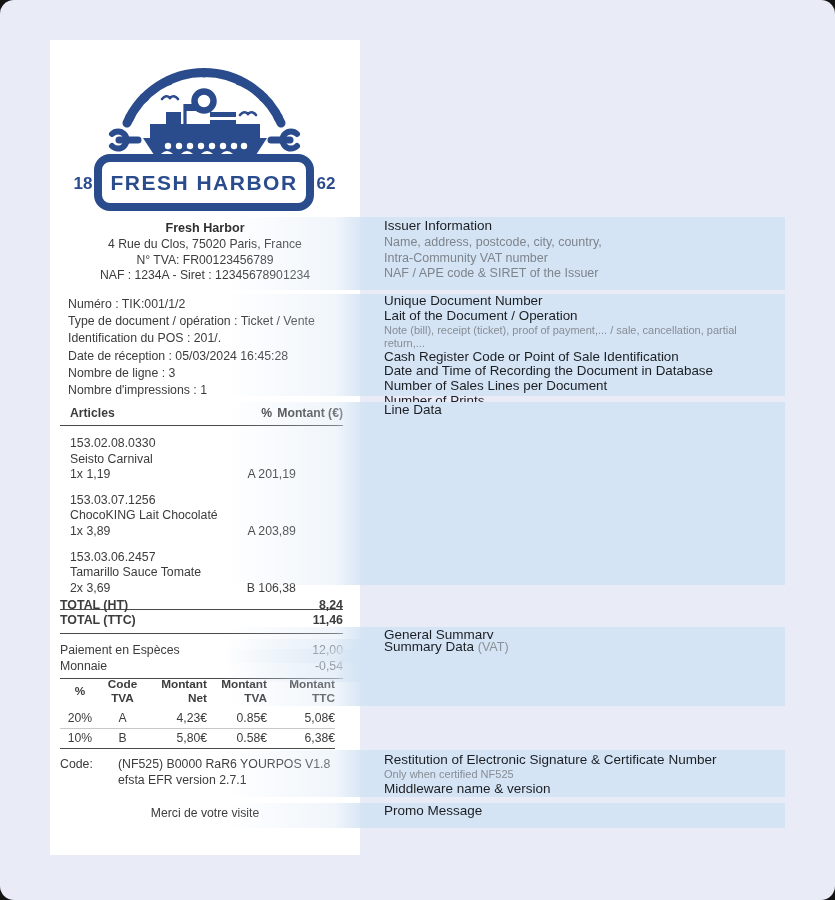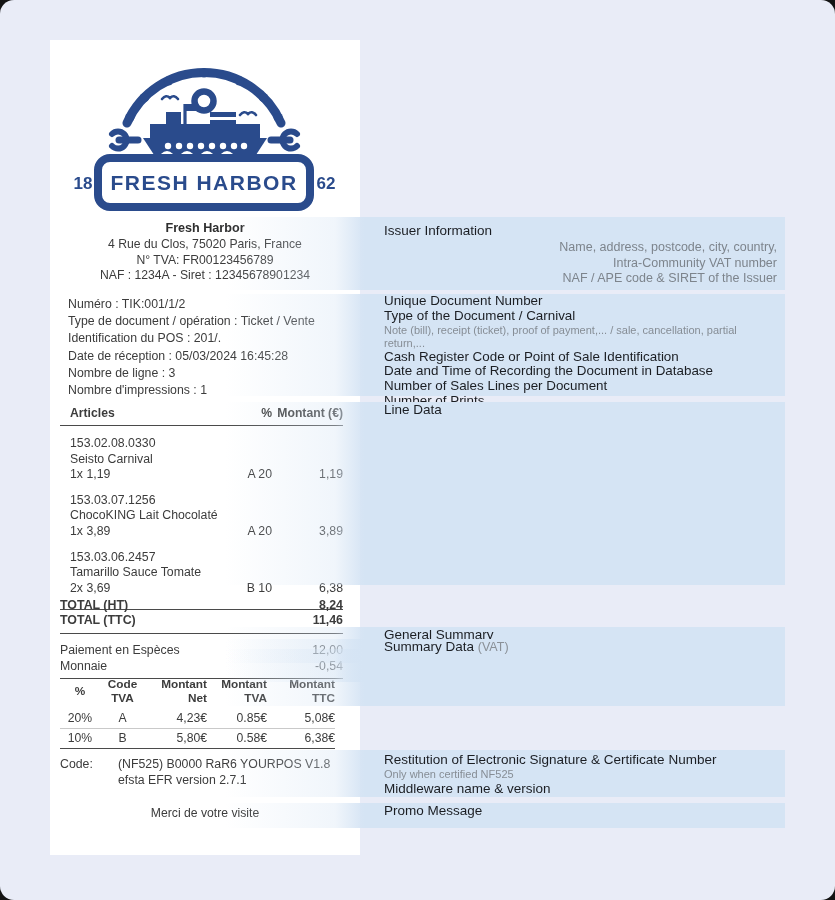--- a/index.html
+++ b/index.html
@@ -24,21 +24,21 @@
   .articles{position:absolute;top:364px;left:10px;width:283px;}
   .tbl-head{display:flex;font-size:12.2px;font-weight:bold;color:#2e2e2e;padding:2px 0 5px 0;border-bottom:1px solid #4a4a4a;}
   .tbl-head .h-desc{flex:1;padding-left:10px;}
   .tbl-head .h-vat{width:70px;text-align:right;}
   .tbl-head .h-amt{width:71px;text-align:right;}
   .item{margin-top:10px;font-size:12.3px;line-height:15.6px;}
   .item .i-code,.item .i-name{padding-left:10px;white-space:nowrap;}
   .item .row3{display:flex;}
   .item .i-qty{flex:1;padding-left:10px;}
   .item .i-vat{width:70px;text-align:right;}
-  .item .i-amt{width:71px;text-align:right;}
+  .item .i-amt{width:71px;}
   .items-sep{border-bottom:1px solid #4a4a4a;margin-top:13px;}
 
   .totals{position:absolute;top:558px;left:10px;width:283px;}
   .t-row{display:flex;justify-content:space-between;font-size:12.4px;font-weight:bold;color:#2e2e2e;line-height:15.4px;}
   .totals{border-bottom:1px solid #4a4a4a;padding-bottom:4px;}
 
   .payment{position:absolute;top:603px;left:10px;width:283px;border-bottom:1px solid #4a4a4a;padding-bottom:4px;}
   .p-row{display:flex;justify-content:space-between;font-size:12.3px;line-height:15.6px;}
 
   .vat{position:absolute;top:638px;left:10px;width:275px;border-bottom:1px solid #4a4a4a;}
@@ -66,22 +66,22 @@
       rgba(213,228,244,0) 170px,
       rgba(213,228,244,0.35) 280px,
       rgba(213,228,244,1) 310px);
   }
   .band .inner{margin-left:329px;padding-right:8px;}
   .band.center{display:flex;align-items:flex-start;}
   .a-title{font-size:13.5px;font-weight:500;color:#1b1e23;}
   .a-sub{font-size:12.5px;color:#7d848c;}
   .a-note{font-size:11px;color:#868d95;}
   .b-issuer{top:217px;height:73px;}
-  .b-issuer .a-title{line-height:18px;padding-top:5px;}
-  .b-issuer .a-sub{line-height:15.6px;text-align:right;}
+  .b-issuer .a-title{line-height:18px;}
+  .b-issuer .a-sub{line-height:15.6px;}
   .b-document{top:294px;height:102px;}
   .b-document .a-title{line-height:14.8px;font-size:13.4px;}
   .b-document .a-note{line-height:13px;}
   .b-document .inner{padding-top:0;}
   .b-linedata{top:402px;height:183px;}
   .b-gensummary{top:627px;height:36px;}
   .b-payment{top:649px;height:33px;}
   .b-vatsummary{top:639px;height:67px;}
   .b-restitution{top:750px;height:47px;}
   .b-restitution .inner{padding-top:2px;}
@@ -288,21 +288,21 @@
       <div class="a-title">Issuer Information</div>
       <div class="a-sub">Name, address, postcode, city, country,</div>
       <div class="a-sub">Intra-Community VAT number</div>
       <div class="a-sub">NAF / APE code &amp; SIRET of the Issuer</div>
     </div>
   </div>
 
   <div class="band b-document">
     <div class="inner">
       <div class="a-title">Unique Document Number</div>
-      <div class="a-title">Type of the Document / Carnival</div>
+      <div class="a-title">Lait of the Document / Operation</div>
       <div class="a-note">Note (bill), receipt (ticket), proof of payment,... / sale, cancellation, partial return,...</div>
       <div class="a-title">Cash Register Code or Point of Sale Identification</div>
       <div class="a-title">Date and Time of Recording the Document in Database</div>
       <div class="a-title">Number of Sales Lines per Document</div>
       <div class="a-title">Number of Prints</div>
     </div>
   </div>
 
   <div class="band b-linedata center">
     <div class="inner">

